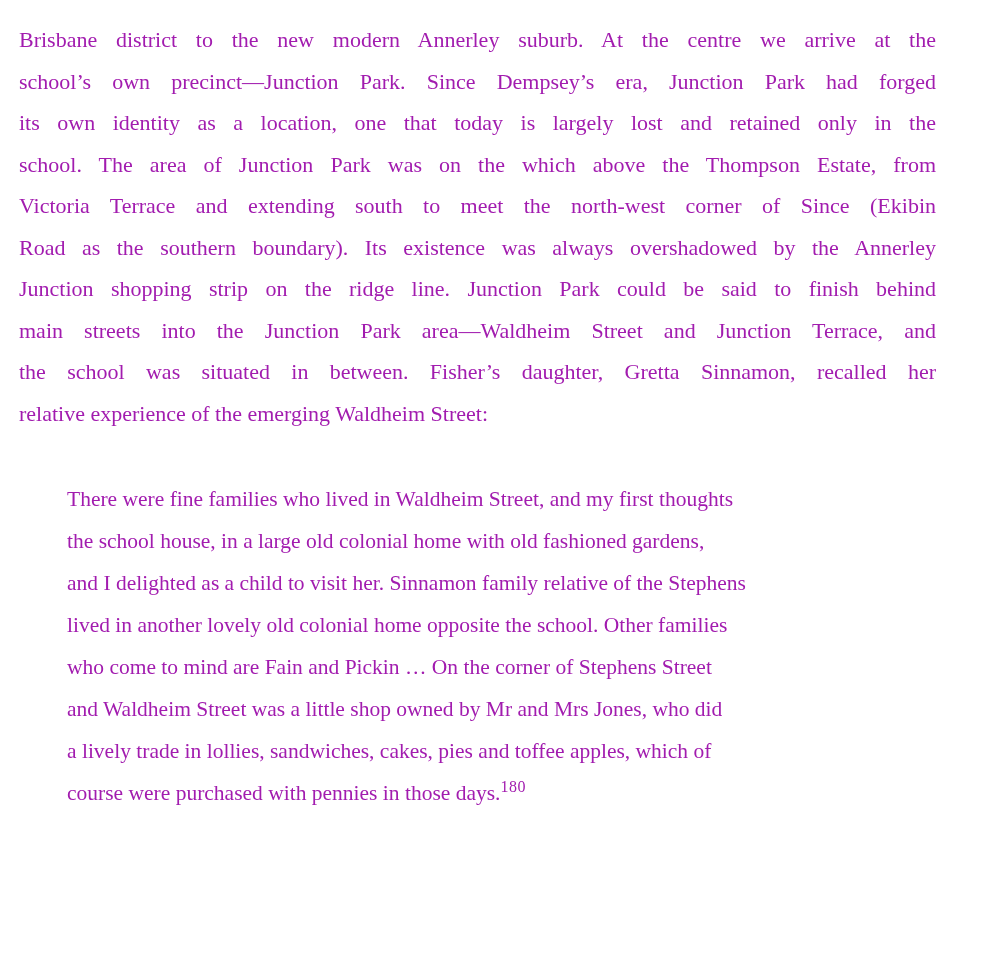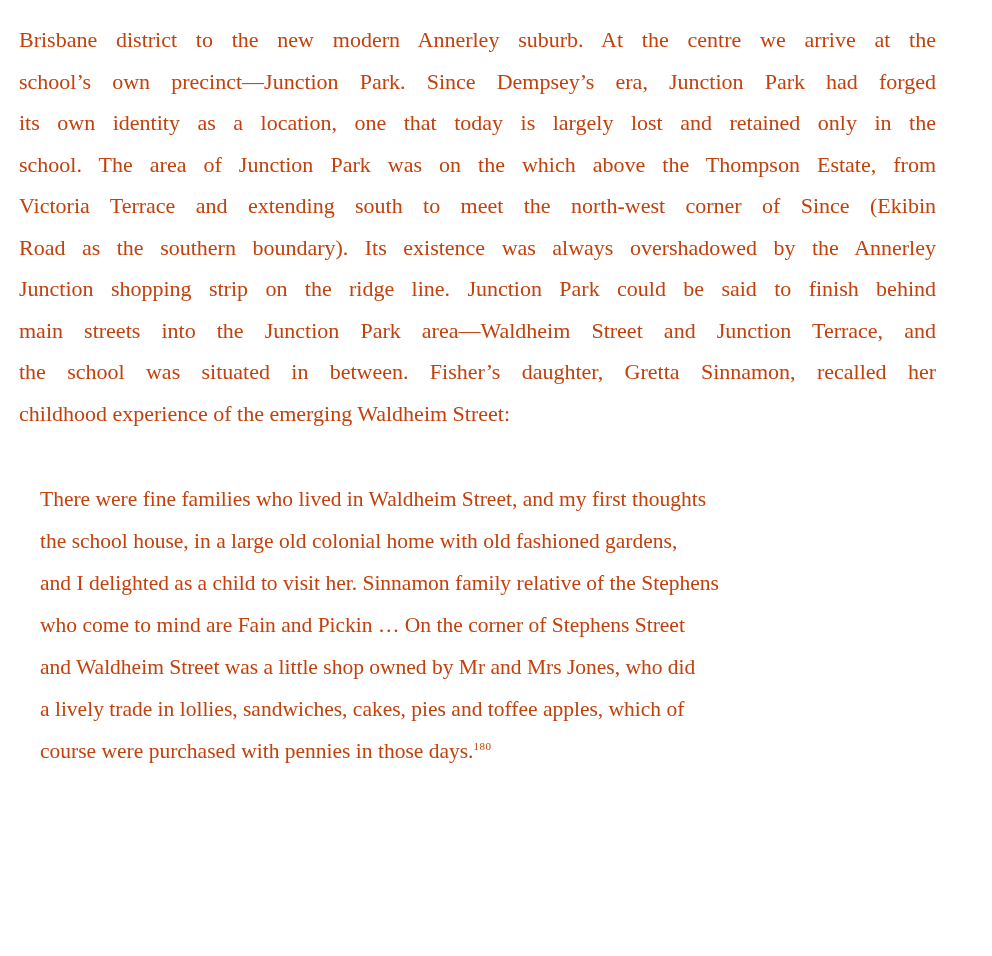--- a/index.html
+++ b/index.html
@@ -25,58 +25,59 @@
   }
   .jline {
     text-align: justify;
     text-align-last: justify;
     white-space: normal;
   }
   .jline.last {
     text-align-last: left;
   }
   .block-quote {
-    margin: 44px 0 0 21px;
+    margin: 44px 0 0 48px;
     width: 848px;
     font-size: 21.5px;
     line-height: 42px;
   }
   .qline {
     text-align: left;
     white-space: nowrap;
   }
   sup.fnref {
-    font-size: 11px;
+    font-size: 16px;
     line-height: 0;
     vertical-align: super;
     letter-spacing: 0.5px;
   }
 </style>
 </head>
 <body>
 
-<main class="page" style="color: #c2410c; background: rgb(255, 255, 255); padding-left: 19px;">
+<main class="page" style="color: #a21caf; background: rgb(255, 255, 255); padding-left: 19px;">
 
   <div class="main-paragraph">
     <div class="jline">Brisbane district to the new modern Annerley suburb. At the centre we arrive at the</div>
     <div class="jline">school’s own precinct—Junction Park. Since Dempsey’s era, Junction Park had forged</div>
     <div class="jline">its own identity as a location, one that today is largely lost and retained only in the</div>
     <div class="jline">school. The area of Junction Park was on the which above the Thompson Estate, from</div>
     <div class="jline">Victoria Terrace and extending south to meet the north-west corner of Since (Ekibin</div>
     <div class="jline">Road as the southern boundary). Its existence was always overshadowed by the Annerley</div>
     <div class="jline">Junction shopping strip on the ridge line. Junction Park could be said to finish behind</div>
     <div class="jline">main streets into the Junction Park area—Waldheim Street and Junction Terrace, and</div>
     <div class="jline">the school was situated in between. Fisher’s daughter, Gretta Sinnamon, recalled her</div>
-    <div class="jline last">childhood experience of the emerging Waldheim Street:</div>
+    <div class="jline last">relative experience of the emerging Waldheim Street:</div>
   </div>
 
   <blockquote class="block-quote">
     <div class="qline">There were fine families who lived in Waldheim Street, and my first thoughts</div>
     <div class="qline">the school house, in a large old colonial home with old fashioned gardens,</div>
     <div class="qline">and I delighted as a child to visit her. Sinnamon family relative of the Stephens</div>
+    <div class="qline">lived in another lovely old colonial home opposite the school. Other families</div>
     <div class="qline">who come to mind are Fain and Pickin … On the corner of Stephens Street</div>
     <div class="qline">and Waldheim Street was a little shop owned by Mr and Mrs Jones, who did</div>
     <div class="qline">a lively trade in lollies, sandwiches, cakes, pies and toffee apples, which of</div>
     <div class="qline">
       <span>course were purchased with pennies in those days.</span><sup class="fnref">180</sup>
     </div>
   </blockquote>
 
 </main>
 

